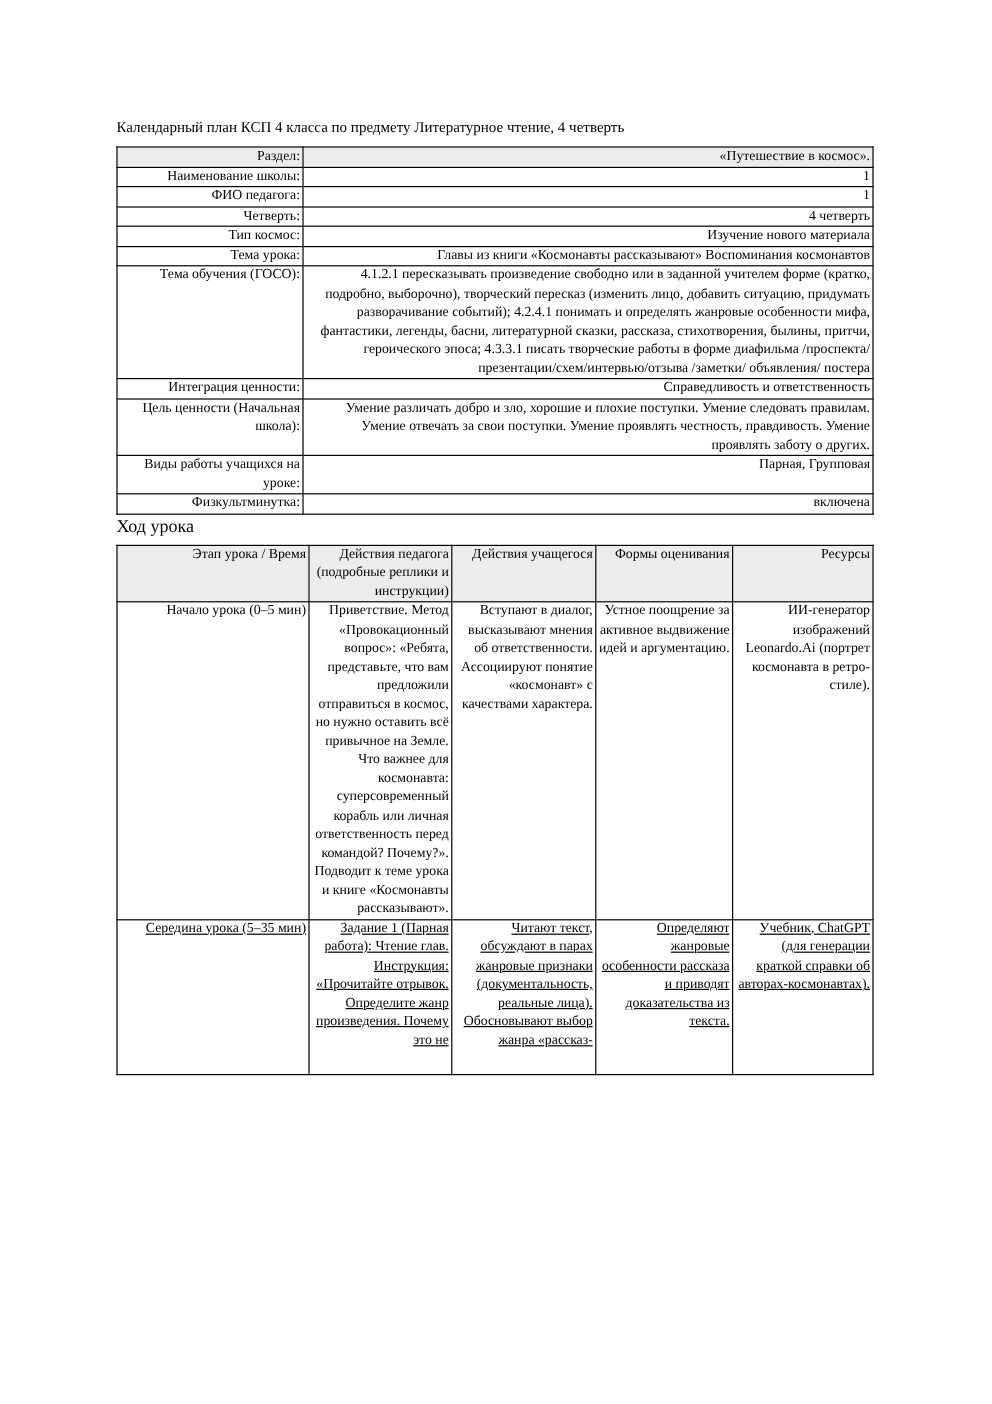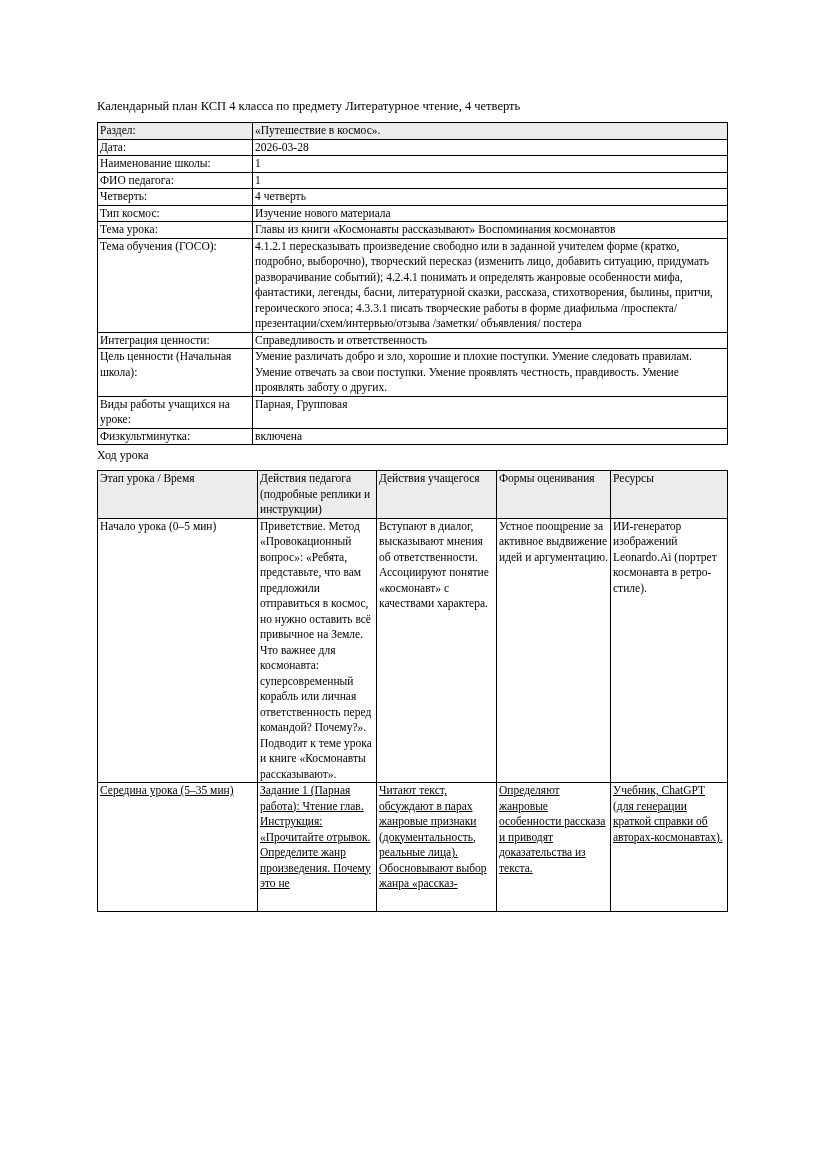--- a/index.html
+++ b/index.html
@@ -27,28 +27,28 @@
     border-collapse:collapse;
     table-layout:fixed;
     width:630px;
   }
   td, th {
     border:1px solid #000;
     vertical-align:top;
     font-size:11.5px;
     line-height:15.5px;
     font-weight:normal;
-    text-align:left;
+    text-align:right;
     padding:0 2px;
     overflow:hidden;
     word-wrap:break-word;
   }
   tr.shaded td, thead th { background:#ececec; }
   .section-heading {
-    font-size:12px;
+    font-size:15px;
     line-height:15px;
     margin:3px 0 7px 0;
   }
   .clip { height:128px; overflow:hidden;text-decoration:underline; }
 </style>
 </head>
 <body>
 
 <div class="page">
 
@@ -56,24 +56,20 @@
 
   <table>
     <colgroup>
         <col style="width:155px">
         <col style="width:475px">
       </colgroup>
     <tbody>
       <tr class="shaded">
         <td>Раздел:</td>
         <td>«Путешествие в космос».</td>
-      </tr>
-      <tr>
-        <td>Дата:</td>
-        <td>2026-03-28</td>
       </tr>
       <tr>
         <td>Наименование школы:</td>
         <td>1</td>
       </tr>
       <tr>
         <td>ФИО педагога:</td>
         <td>1</td>
       </tr>
       <tr>

